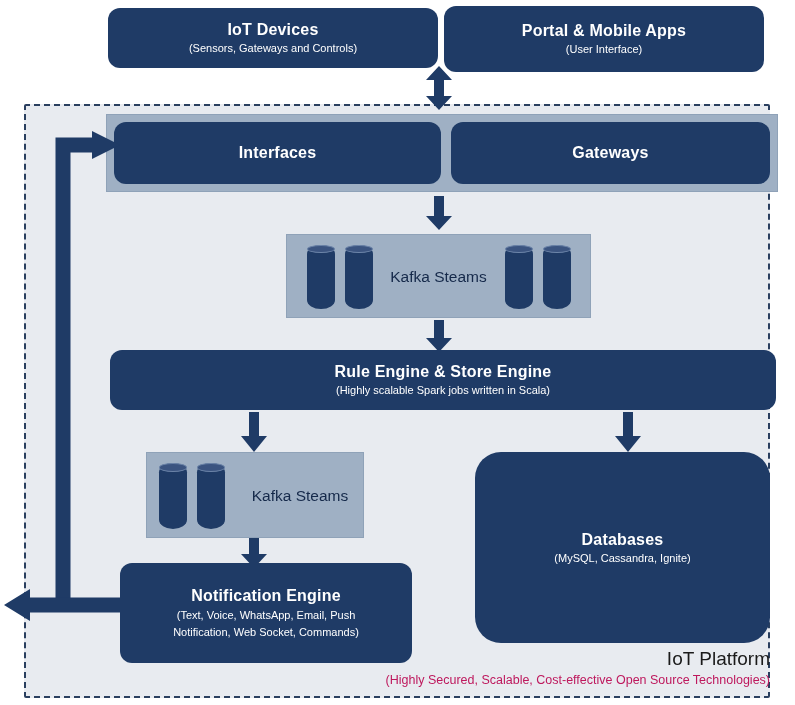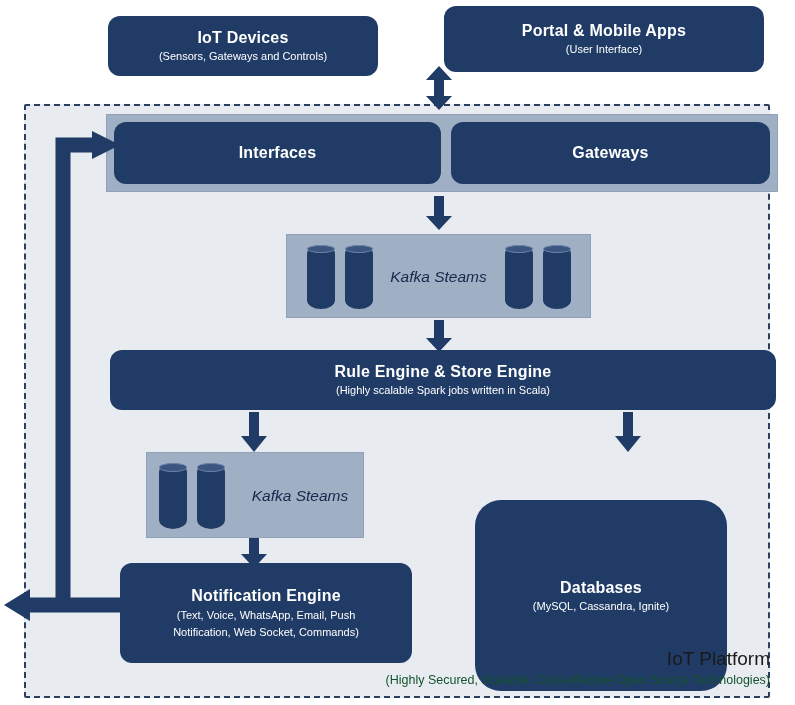--- a/index.html
+++ b/index.html
@@ -69,30 +69,29 @@
     color: #2b2b2b;
   }
   #platform-caption .title {
     font-size: 19px;
     font-weight: 400;
     color: #1a1a1a;
   }
   #platform-caption .sub {
     font-size: 12.5px;
     margin-top: 3px;
-    color: #14532d;
+    color: #be185d;
   }
 
   
   .panel {
     position: absolute;
     box-sizing: border-box;
     background: #9FB0C4;
     border: 1px solid #8fa2b8;
-    font-style: italic;
   }
 
   
   .kafka-label {
     position: absolute;
     color: #15294a;
     font-size: 15.5px;
     font-weight: 400;
     white-space: nowrap;
   }
@@ -116,21 +115,21 @@
   
   #feedback { position: absolute; left: 0; top: 0; }
 </style>
 </head>
 <body>
 
 <div id="canvas">
 
   <div id="platform"></div>
 
-  <div class="node" style="left:108px; top:16px; width:270px; height:60px;">
+  <div class="node" style="left:108px; top:8px; width:330px; height:60px;">
     <div class="title">IoT Devices</div>
     <div class="sub">(Sensors,  Gateways and Controls)</div>
   </div>
 
   <div class="node" style="left:444px; top:6px; width:320px; height:66px;">
     <div class="title">Portal &amp; Mobile Apps</div>
     <div class="sub">(User Interface)</div>
   </div>
 
   <div class="arrow" style="position:absolute; left:424px; top:66px;">
@@ -197,21 +196,21 @@
       <polygon points="10,0 20,0 20,16 28,16 15,30 2,16 10,16" fill="#1F3B66"></polygon>
     </svg>
   </div>
 
   <div class="node" style="left:120px; top:563px; width:292px; height:100px;">
     <div class="title">Notification Engine</div>
     <div class="sub two-line">(Text, Voice, WhatsApp,  Email, Push</div>
     <div class="sub two-line">Notification, Web Socket,  Commands)</div>
   </div>
 
-  <div class="node" style="left:475px; top:452px; width:252px; height:191px; border-radius:26px;margin-top:48px;">
+  <div class="node" style="left:475px; top:452px; width:295px; height:191px; border-radius:26px;">
     <div class="title">Databases</div>
     <div class="sub">(MySQL, Cassandra,  Ignite)</div>
   </div>
 
   <svg id="feedback" width="795" height="705">
 
     <path d="M 63,612 L 63,145 L 96,145" stroke="#1F3B66" stroke-width="15" fill="none"></path>
     <polygon points="92,131 120,145 92,159" fill="#1F3B66"></polygon>
 
     <path d="M 120,605 L 26,605" stroke="#1F3B66" stroke-width="15" fill="none"></path>

